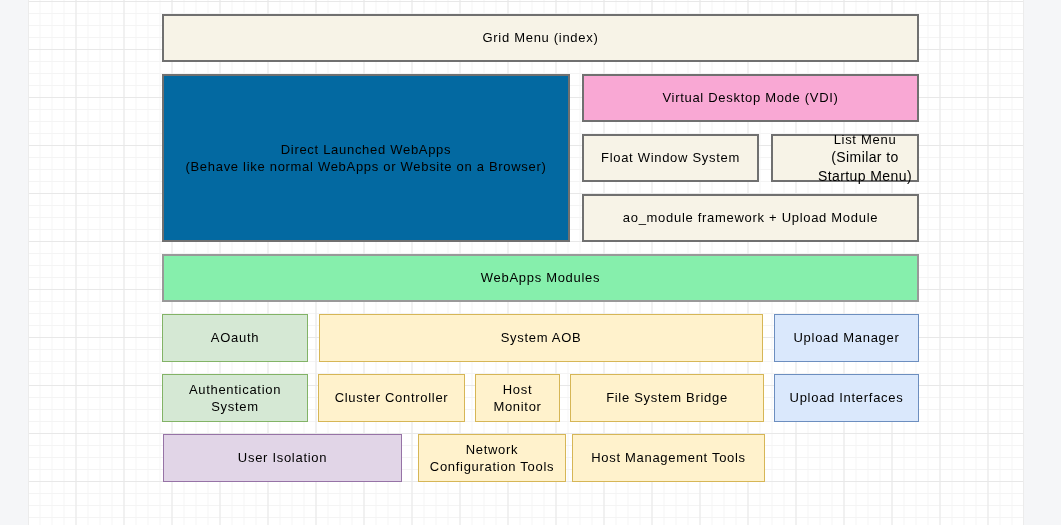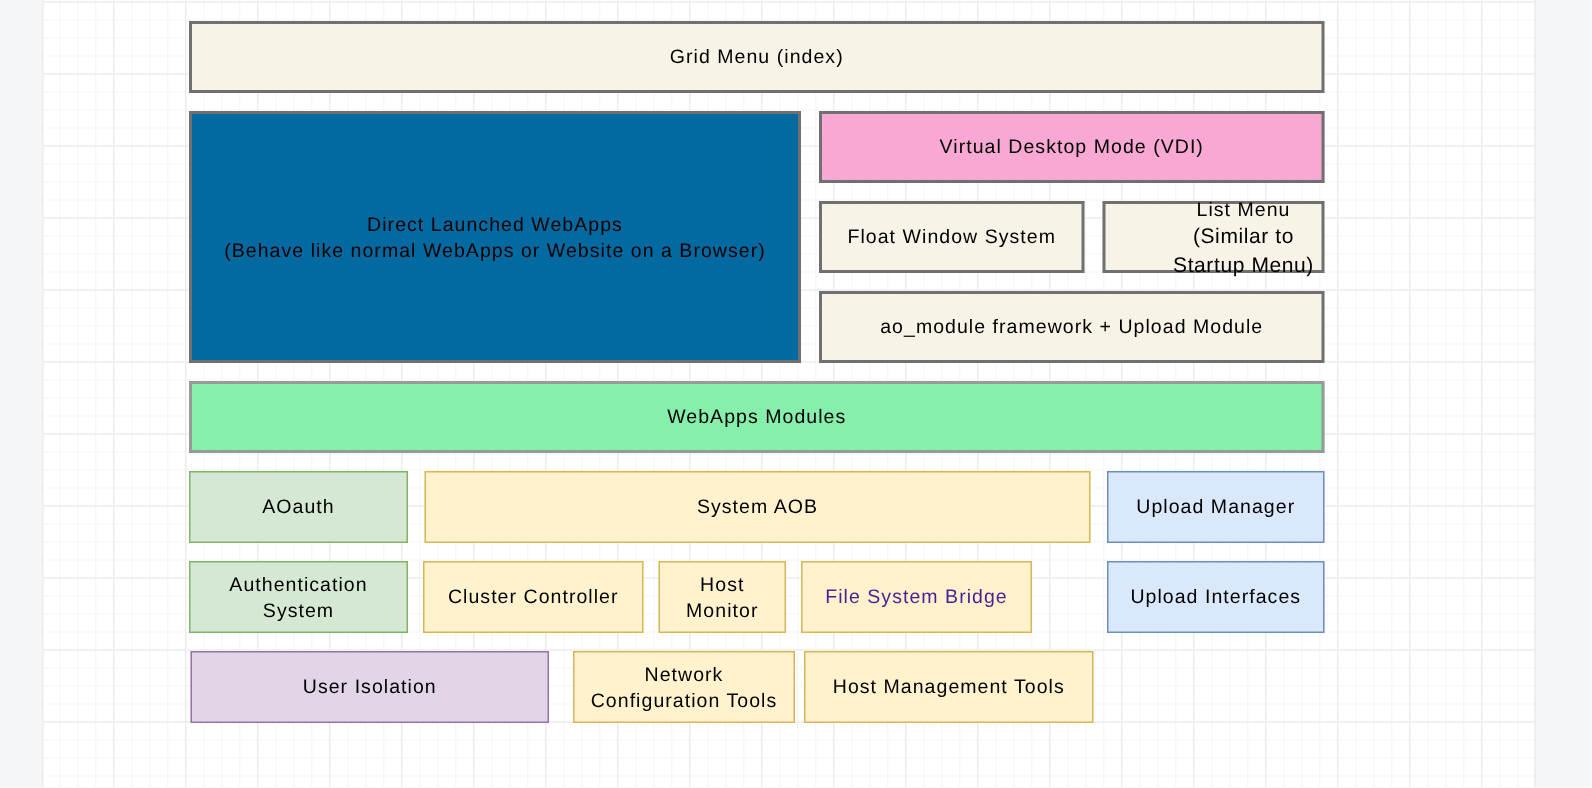--- a/index.html
+++ b/index.html
@@ -46,20 +46,21 @@
     display: flex;
     flex-direction: column;
     align-items: center;
     justify-content: center;
     text-align: center;
     color: #000000;
     font-size: 13px;
     line-height: 1.32;
     letter-spacing: 0.7px;
     cursor: default;
+    margin-left: 36px;
   }
   .node .label {
     white-space: pre-line;
     padding: 0 4px;
   }
   .node .sublabel {
     font-size: 14px;
     letter-spacing: 0.4px;
     white-space: pre-line;
   }
@@ -108,21 +109,21 @@
         <div class="label">Authentication
 System</div>
       </div>
       <div class="node" style="left: 282px; top: 374px; width: 147px; height: 48px; background-color: rgb(255, 242, 204); border: 1.5px solid rgb(214, 182, 86); color: rgb(0, 0, 0);">
         <div class="label">Cluster Controller</div>
       </div>
       <div class="node" style="left: 439px; top: 374px; width: 85px; height: 48px; background-color: rgb(255, 242, 204); border: 1.5px solid rgb(214, 182, 86); color: rgb(0, 0, 0);">
         <div class="label">Host
 Monitor</div>
       </div>
-      <div class="node" style="left: 534px; top: 374px; width: 154px; height: 48px; background-color: rgb(255, 242, 204); border: 1.5px solid rgb(214, 182, 86); color: #4c1d95;">
+      <div class="node" style="left: 534px; top: 374px; width: 194px; height: 48px; background-color: rgb(255, 242, 204); border: 1.5px solid rgb(214, 182, 86); color: #000000;">
         <div class="label">File System Bridge</div>
       </div>
       <div class="node" style="left: 738px; top: 374px; width: 145px; height: 48px; background-color: rgb(218, 232, 252); border: 1.5px solid rgb(108, 142, 191); color: rgb(0, 0, 0);">
         <div class="label">Upload Interfaces</div>
       </div>
       <div class="node" style="left: 127px; top: 434px; width: 239px; height: 48px; background-color: rgb(225, 213, 231); border: 1.5px solid rgb(150, 115, 166); color: rgb(0, 0, 0);">
         <div class="label">User Isolation</div>
       </div>
       <div class="node" style="left: 382px; top: 434px; width: 148px; height: 48px; background-color: rgb(255, 242, 204); border: 1.5px solid rgb(214, 182, 86); color: rgb(0, 0, 0);">
         <div class="label">Network

